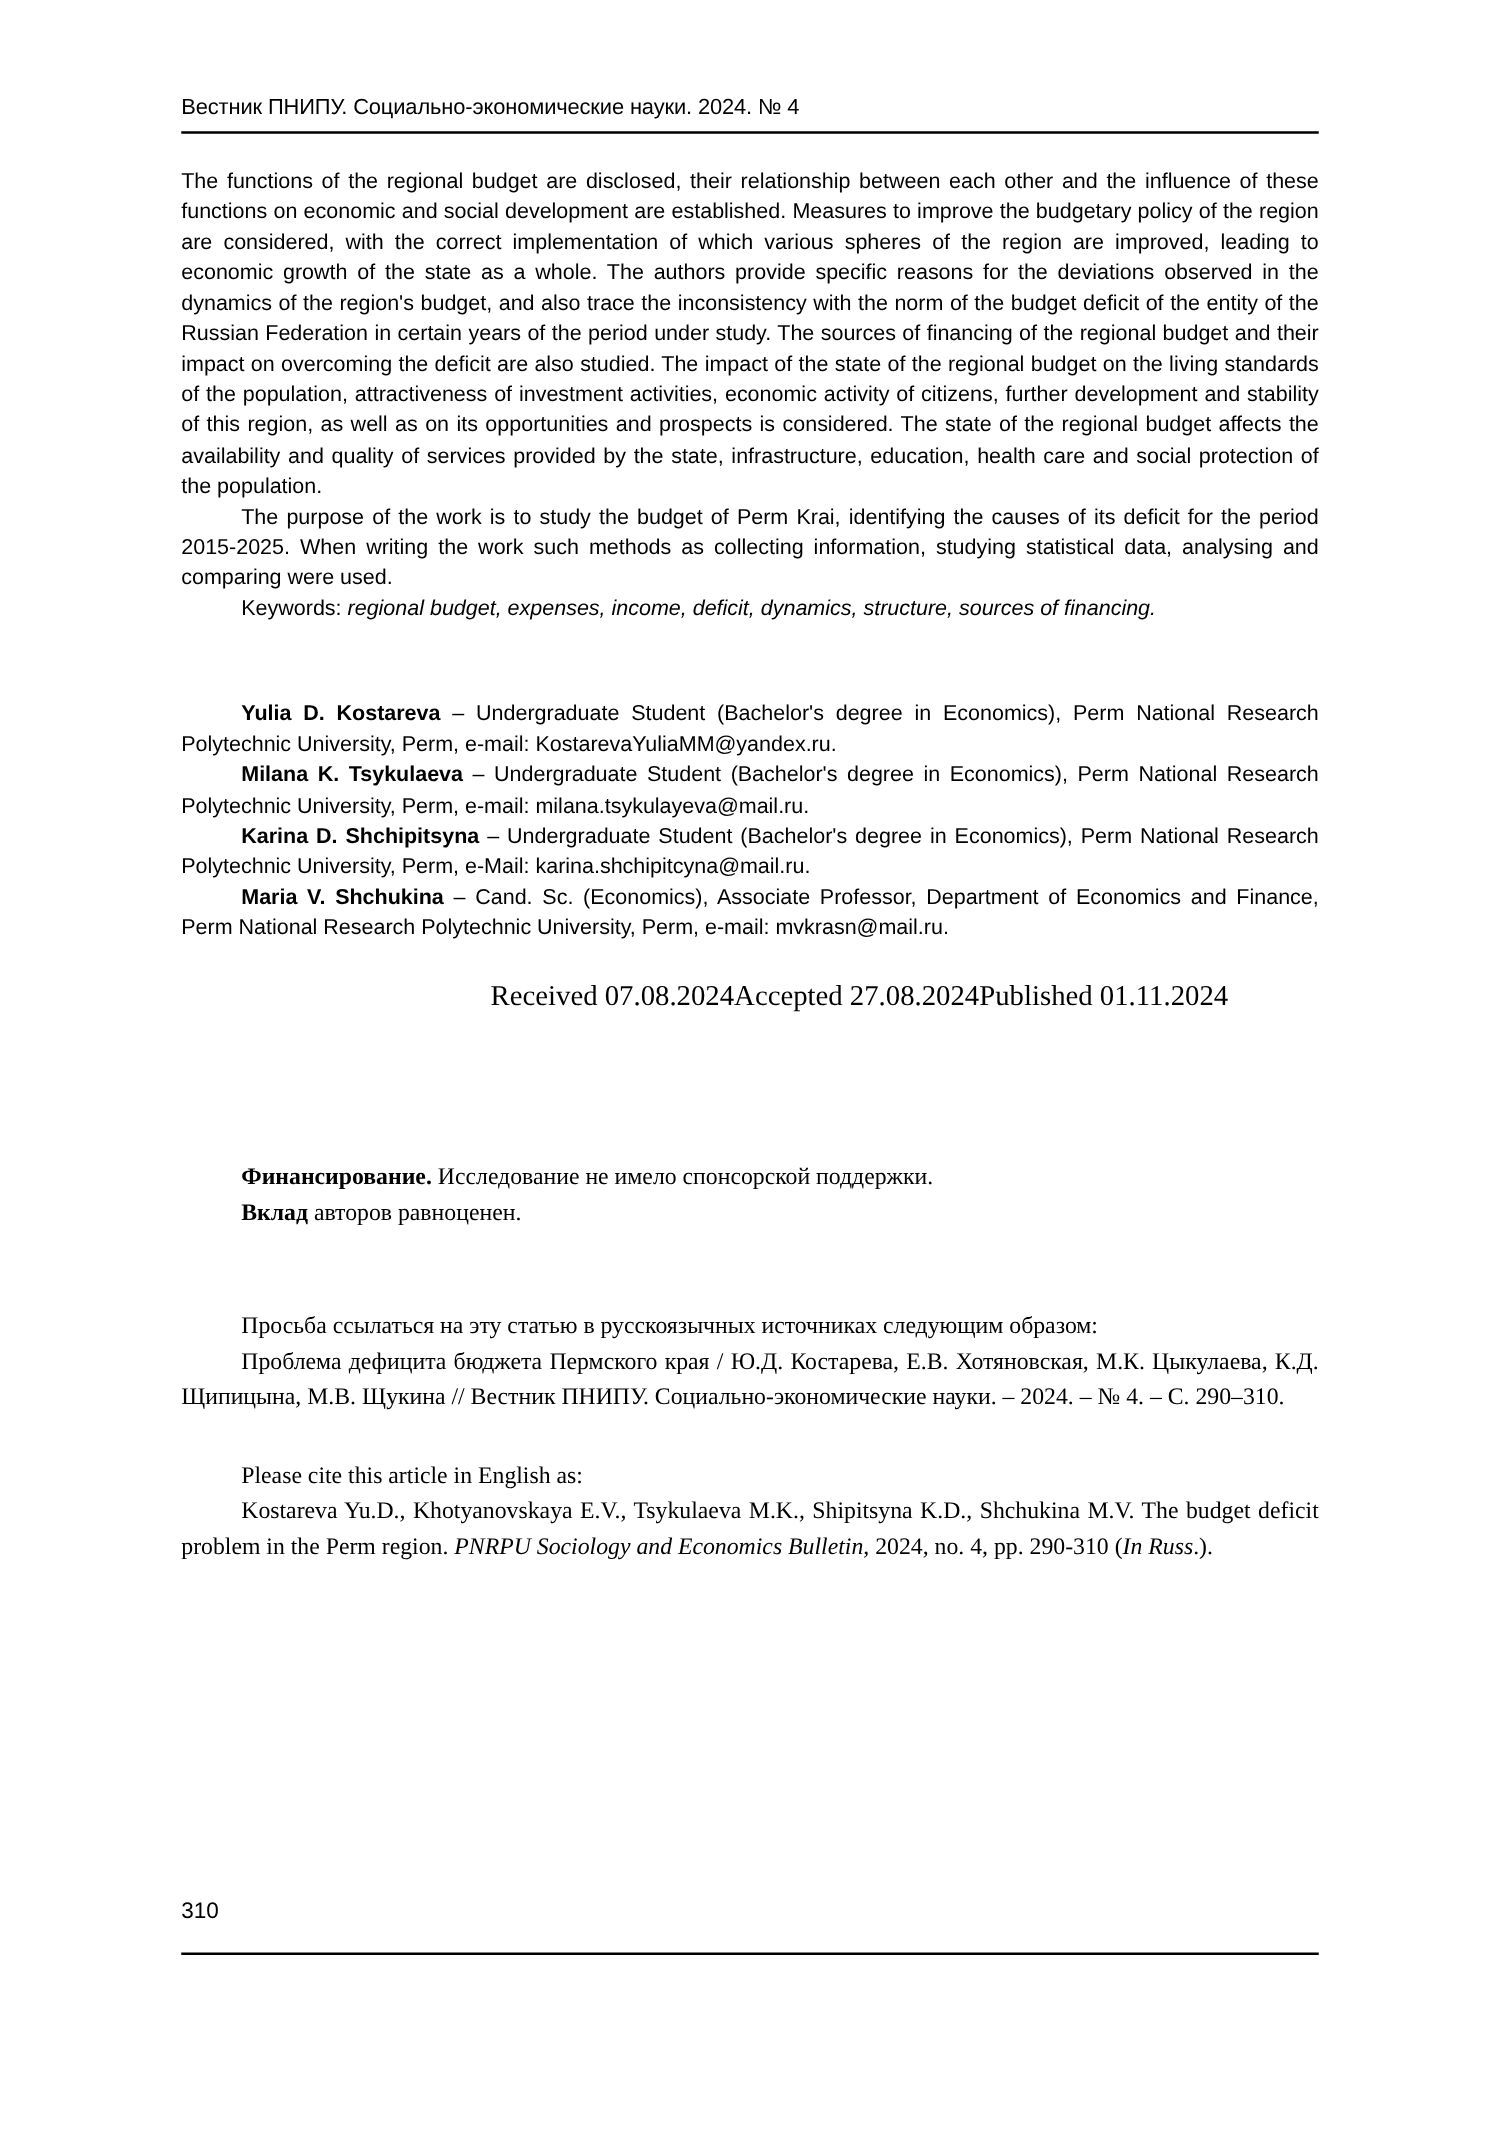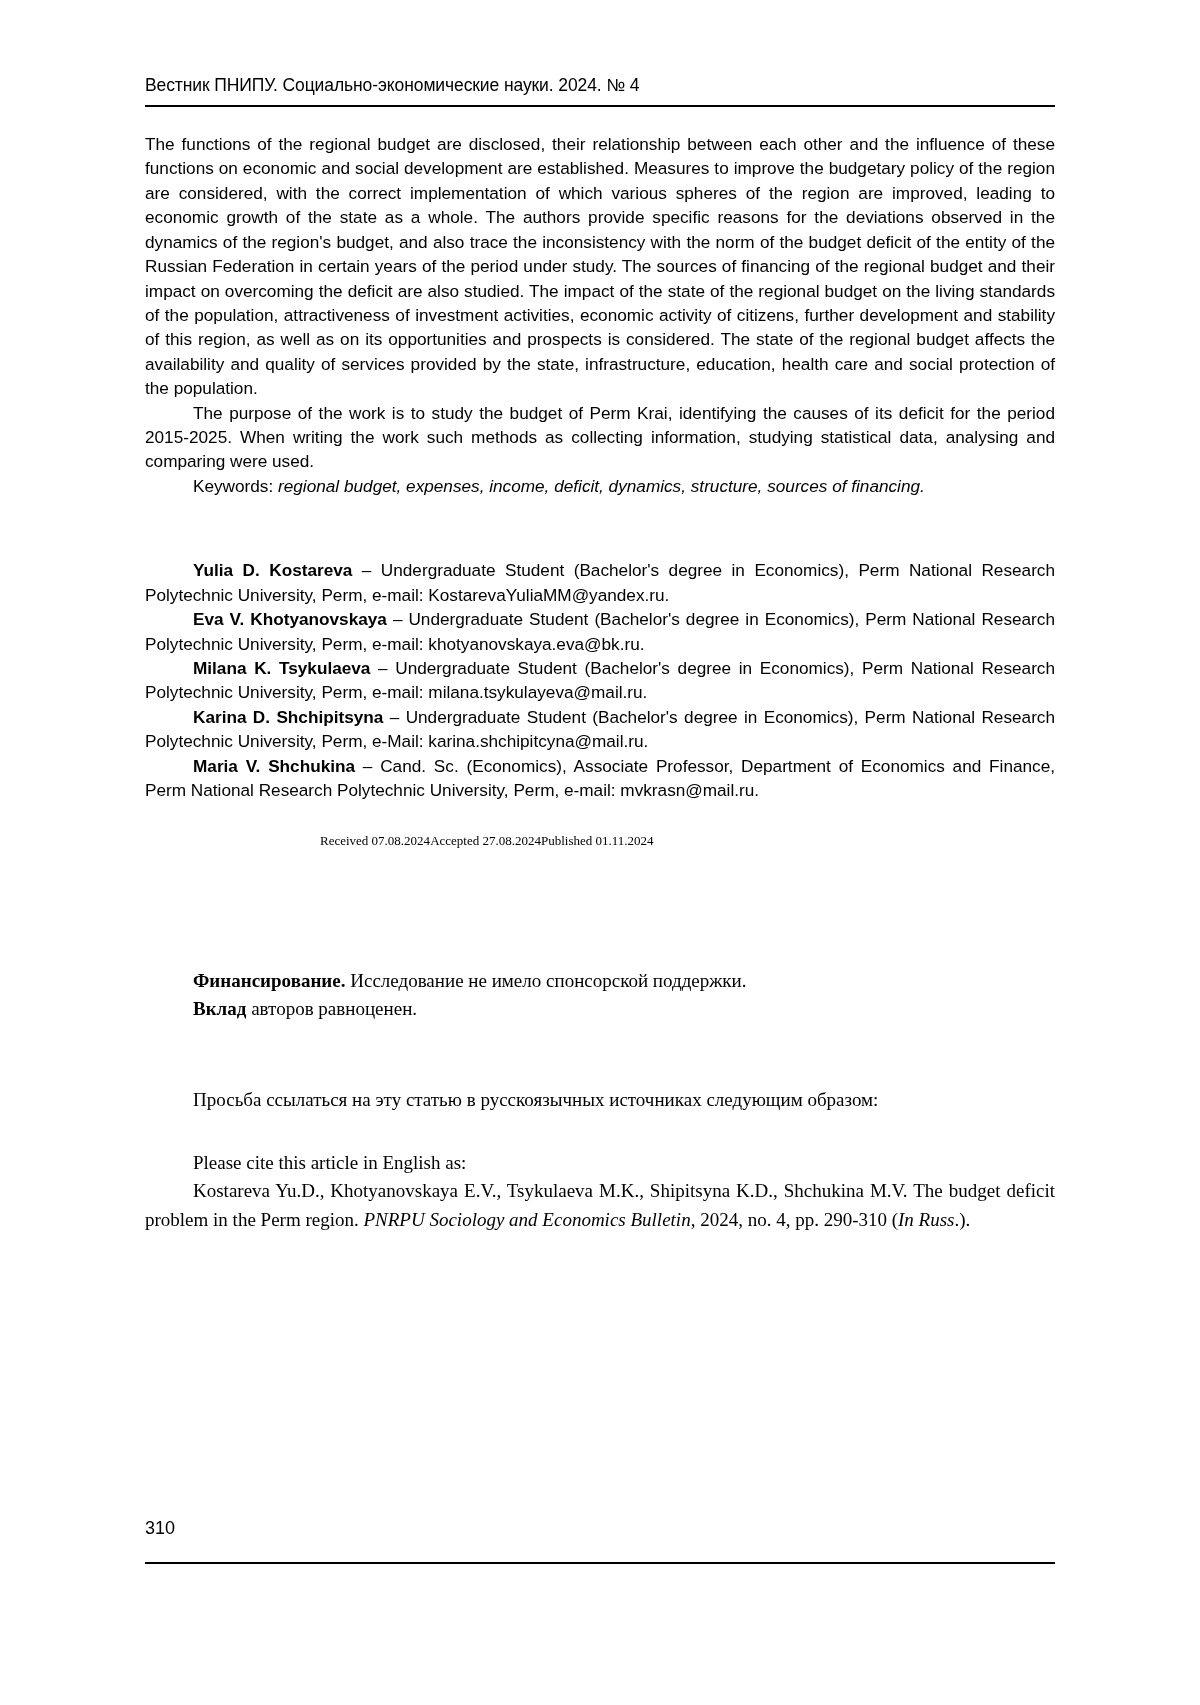--- a/index.html
+++ b/index.html
@@ -71,23 +71,23 @@
     text-indent: 48px;
   }
   .authors .nm {
     font-weight: bold;
   }
 
   
   .dates {
     margin-top: 30px;
     font-family: "Liberation Serif", serif;
-    font-size: 13px;
+    font-size: 23px;
     display: flex;
-    justify-content: flex-start;
+    justify-content: center;
     padding-left: 175px;
     padding-right: 0px;
   }
 
   
   .notes {
     margin-top: 118px;
     font-family: "Liberation Serif", serif;
     font-size: 19px;
     line-height: 1.52;
@@ -145,39 +145,39 @@
     <div class="header-rule"></div>
 
     <div class="abstract">
       <p>The functions of the regional budget are disclosed, their relationship between each other and the influence of these functions on economic and social development are established. Measures to improve the budgetary policy of the region are considered, with the correct implementation of which various spheres of the region are improved, leading to economic growth of the state as a whole. The authors provide specific reasons for the deviations observed in the dynamics of the region's budget, and also trace the inconsistency with the norm of the budget deficit of the entity of the Russian Federation in certain years of the period under study. The sources of financing of the regional budget and their impact on overcoming the deficit are also studied. The impact of the state of the regional budget on the living standards of the population, attractiveness of investment activities, economic activity of citizens, further development and stability of this region, as well as on its opportunities and prospects is considered. The state of the regional budget affects the availability and quality of services provided by the state, infrastructure, education, health care and social protection of the population.</p>
       <p class="indent">The purpose of the work is to study the budget of Perm Krai, identifying the causes of its deficit for the period 2015-2025. When writing the work such methods as collecting information, studying statistical data, analysing and comparing were used.</p>
       <p class="indent"><span class="kw-label">Keywords:</span> <span class="kw-body">regional budget, expenses, income, deficit, dynamics, structure, sources of financing.</span></p>
     </div>
 
     <div class="authors">
       <p><span class="nm">Yulia D. Kostareva</span><span> – Undergraduate Student (Bachelor's degree in Economics), Perm National Research Polytechnic University, Perm, e-mail: KostarevaYuliaMM@yandex.ru.</span></p>
-      <p><span class="nm">Eva V. Khotyanovskaya</span><span> – Undergraduate Student (Bachelor's degree in Economics), Perm National Research Polytechnic University, Perm, e-mail: khotyanovskaya.eva@bk.ru.</span></p>
       <p><span class="nm">Milana K. Tsykulaeva</span><span> – Undergraduate Student (Bachelor's degree in Economics), Perm National Research Polytechnic University, Perm, e-mail: milana.tsykulayeva@mail.ru.</span></p>
       <p><span class="nm">Karina D. Shchipitsyna</span><span> – Undergraduate Student (Bachelor's degree in Economics), Perm National Research Polytechnic University, Perm, e-Mail: karina.shchipitcyna@mail.ru.</span></p>
       <p><span class="nm">Maria V. Shchukina</span><span> – Cand. Sc. (Economics), Associate Professor, Department of Economics and Finance, Perm National Research Polytechnic University, Perm, e-mail: mvkrasn@mail.ru.</span></p>
     </div>
 
     <div class="dates">
       <span>Received 07.08.2024</span>
       <span>Accepted 27.08.2024</span>
       <span>Published 01.11.2024</span>
     </div>
 
     <div class="notes">
       <p><b>Финансирование.</b><span> Исследование не имело спонсорской поддержки.</span></p>
       <p><b>Вклад</b><span> авторов равноценен.</span></p>
     </div>
 
     <div class="cite-ru">
       <p>Просьба ссылаться на эту статью в русскоязычных источниках следующим образом:</p>
+      <p>Проблема дефицита бюджета Пермского края / Ю.Д. Костарева, Е.В. Хотяновская, М.К. Цыкулаева, К.Д. Щипицына, М.В. Щукина // Вестник ПНИПУ. Социально-экономические науки. – 2024. – № 4. – С. 290–310.</p>
     </div>
 
     <div class="cite-en">
       <p>Please cite this article in English as:</p>
       <p><span>Kostareva Yu.D., Khotyanovskaya E.V., Tsykulaeva M.K., Shipitsyna K.D., Shchukina M.V. The budget deficit problem in the Perm region. </span><i>PNRPU Sociology and Economics Bulletin</i><span>, 2024, no. 4, pp. 290-310 (</span><i>In Russ</i><span>.).</span></p>
     </div>
 
   </div>
 
   <div class="footer-rule"></div>

